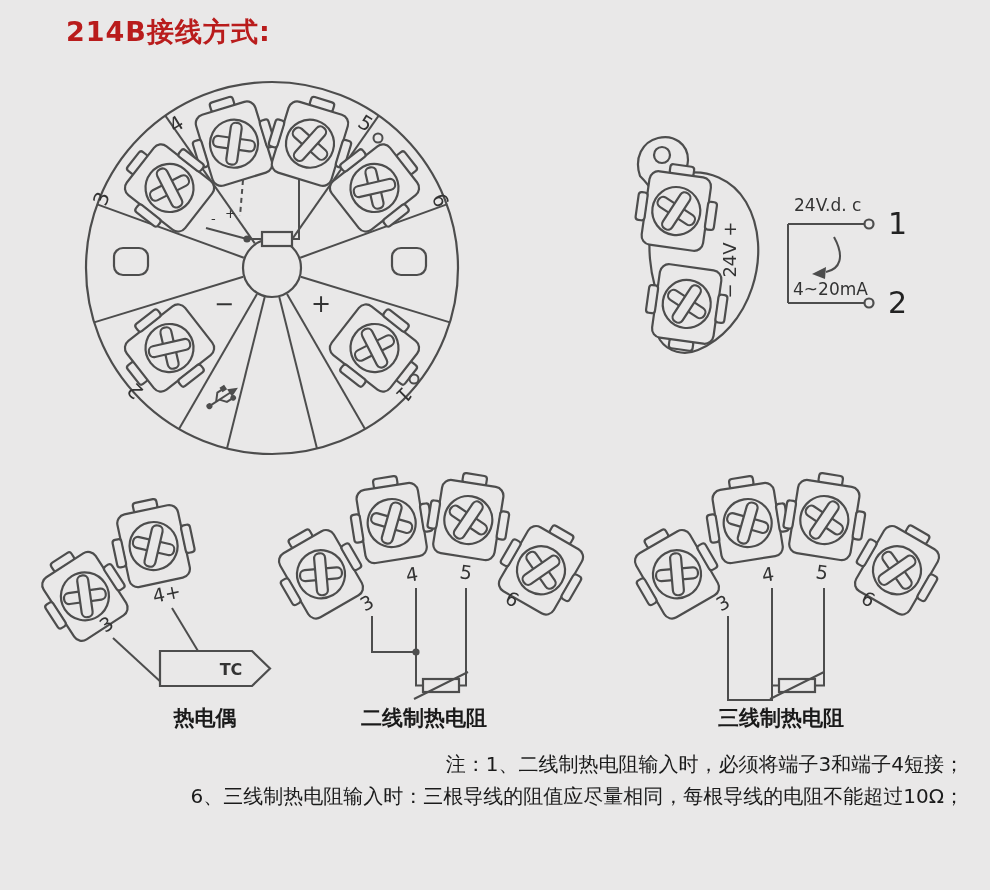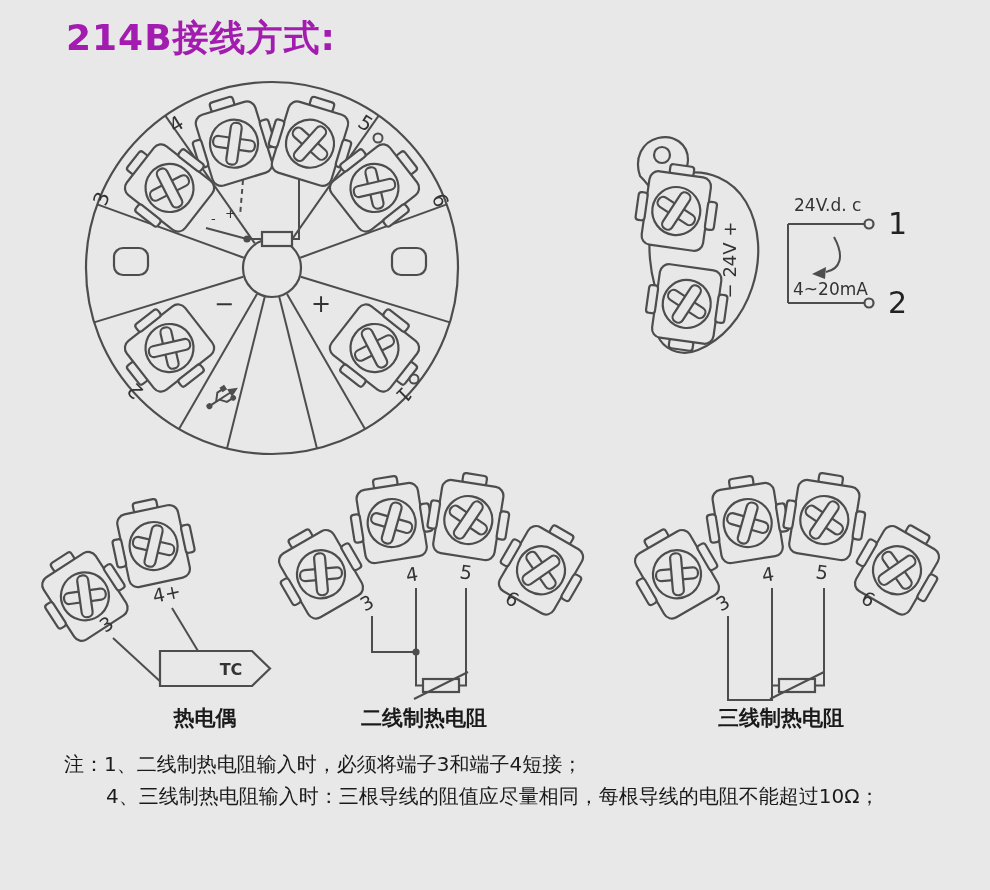--- a/index.html
+++ b/index.html
@@ -3,41 +3,41 @@
 <meta charset="utf-8">
 <style>
   html,body{margin:0;padding:0;}
   body{
     width:990px;height:890px;position:relative;overflow:hidden;
     background:#e9e8e8;
     font-family:"DejaVu Sans","Liberation Sans",sans-serif;
   }
   .title{
     position:absolute;left:66px;top:14px;
-    font-size:36px;font-weight:bold;color:#a21caf;letter-spacing:1px;
+    font-size:27px;font-weight:bold;color:#b91c1c;letter-spacing:1px;
   }
   svg{position:absolute;left:0;top:0;}
   .ln{fill:#e9e8e8;stroke:#4d4d4d;stroke-width:2.2;}
   .wire{fill:none;stroke:#4d4d4d;stroke-width:2;}
   .dash{stroke-dasharray:5,4;}
   .dot{fill:#4d4d4d;stroke:none;}
   .filldark{fill:#4d4d4d;stroke:none;}
   text{fill:#333;}
   .elbl{font-size:20px;}
   .slbl{font-size:19px;}
   .tiny{font-size:13px;}
   .pm{font-size:24px;}
   .vlabel{font-size:18px;}
   .stext{font-size:17px;}
   .bignum{font-size:30px;fill:#222;}
   .caption{font-size:21px;font-weight:bold;fill:#1a1a1a;}
   .tclbl{font-size:16px;font-weight:bold;}
   .notes{
     position:absolute;left:64px;top:748px;width:900px;
-    font-size:20px;line-height:1.62;color:#1b1b1b;font-weight:500;
+    font-size:20px;line-height:1.62;color:#1b1b1b;font-weight:500;text-align:right;
   }
   .notes .indent{padding-left:42px;}
 </style>
 </head>
 <body>
 
 <div class="title">214B接线方式:</div>
 
 <svg width="990" height="745" viewBox="0 0 990 745">
   <defs>
@@ -184,14 +184,14 @@
     <path class="wire" d="M 772,588 V 685.5 H 779"></path>
     <path class="wire" d="M 824,588 V 685.5 H 815"></path>
     <rect x="779" y="679" width="36" height="13" class="ln"></rect>
     <path class="wire" d="M 770,699 L 824,672"></path>
     <text x="781" y="725" text-anchor="middle" class="caption">三线制热电阻</text>
   </g>
 </svg>
 
 <div class="notes">
   <div>注：1、二线制热电阻输入时，必须将端子3和端子4短接；</div>
-  <div class="indent">4、三线制热电阻输入时：三根导线的阻值应尽量相同，每根导线的电阻不能超过10Ω；</div>
+  <div class="indent">6、三线制热电阻输入时：三根导线的阻值应尽量相同，每根导线的电阻不能超过10Ω；</div>
 </div>
 
 </body></html>

